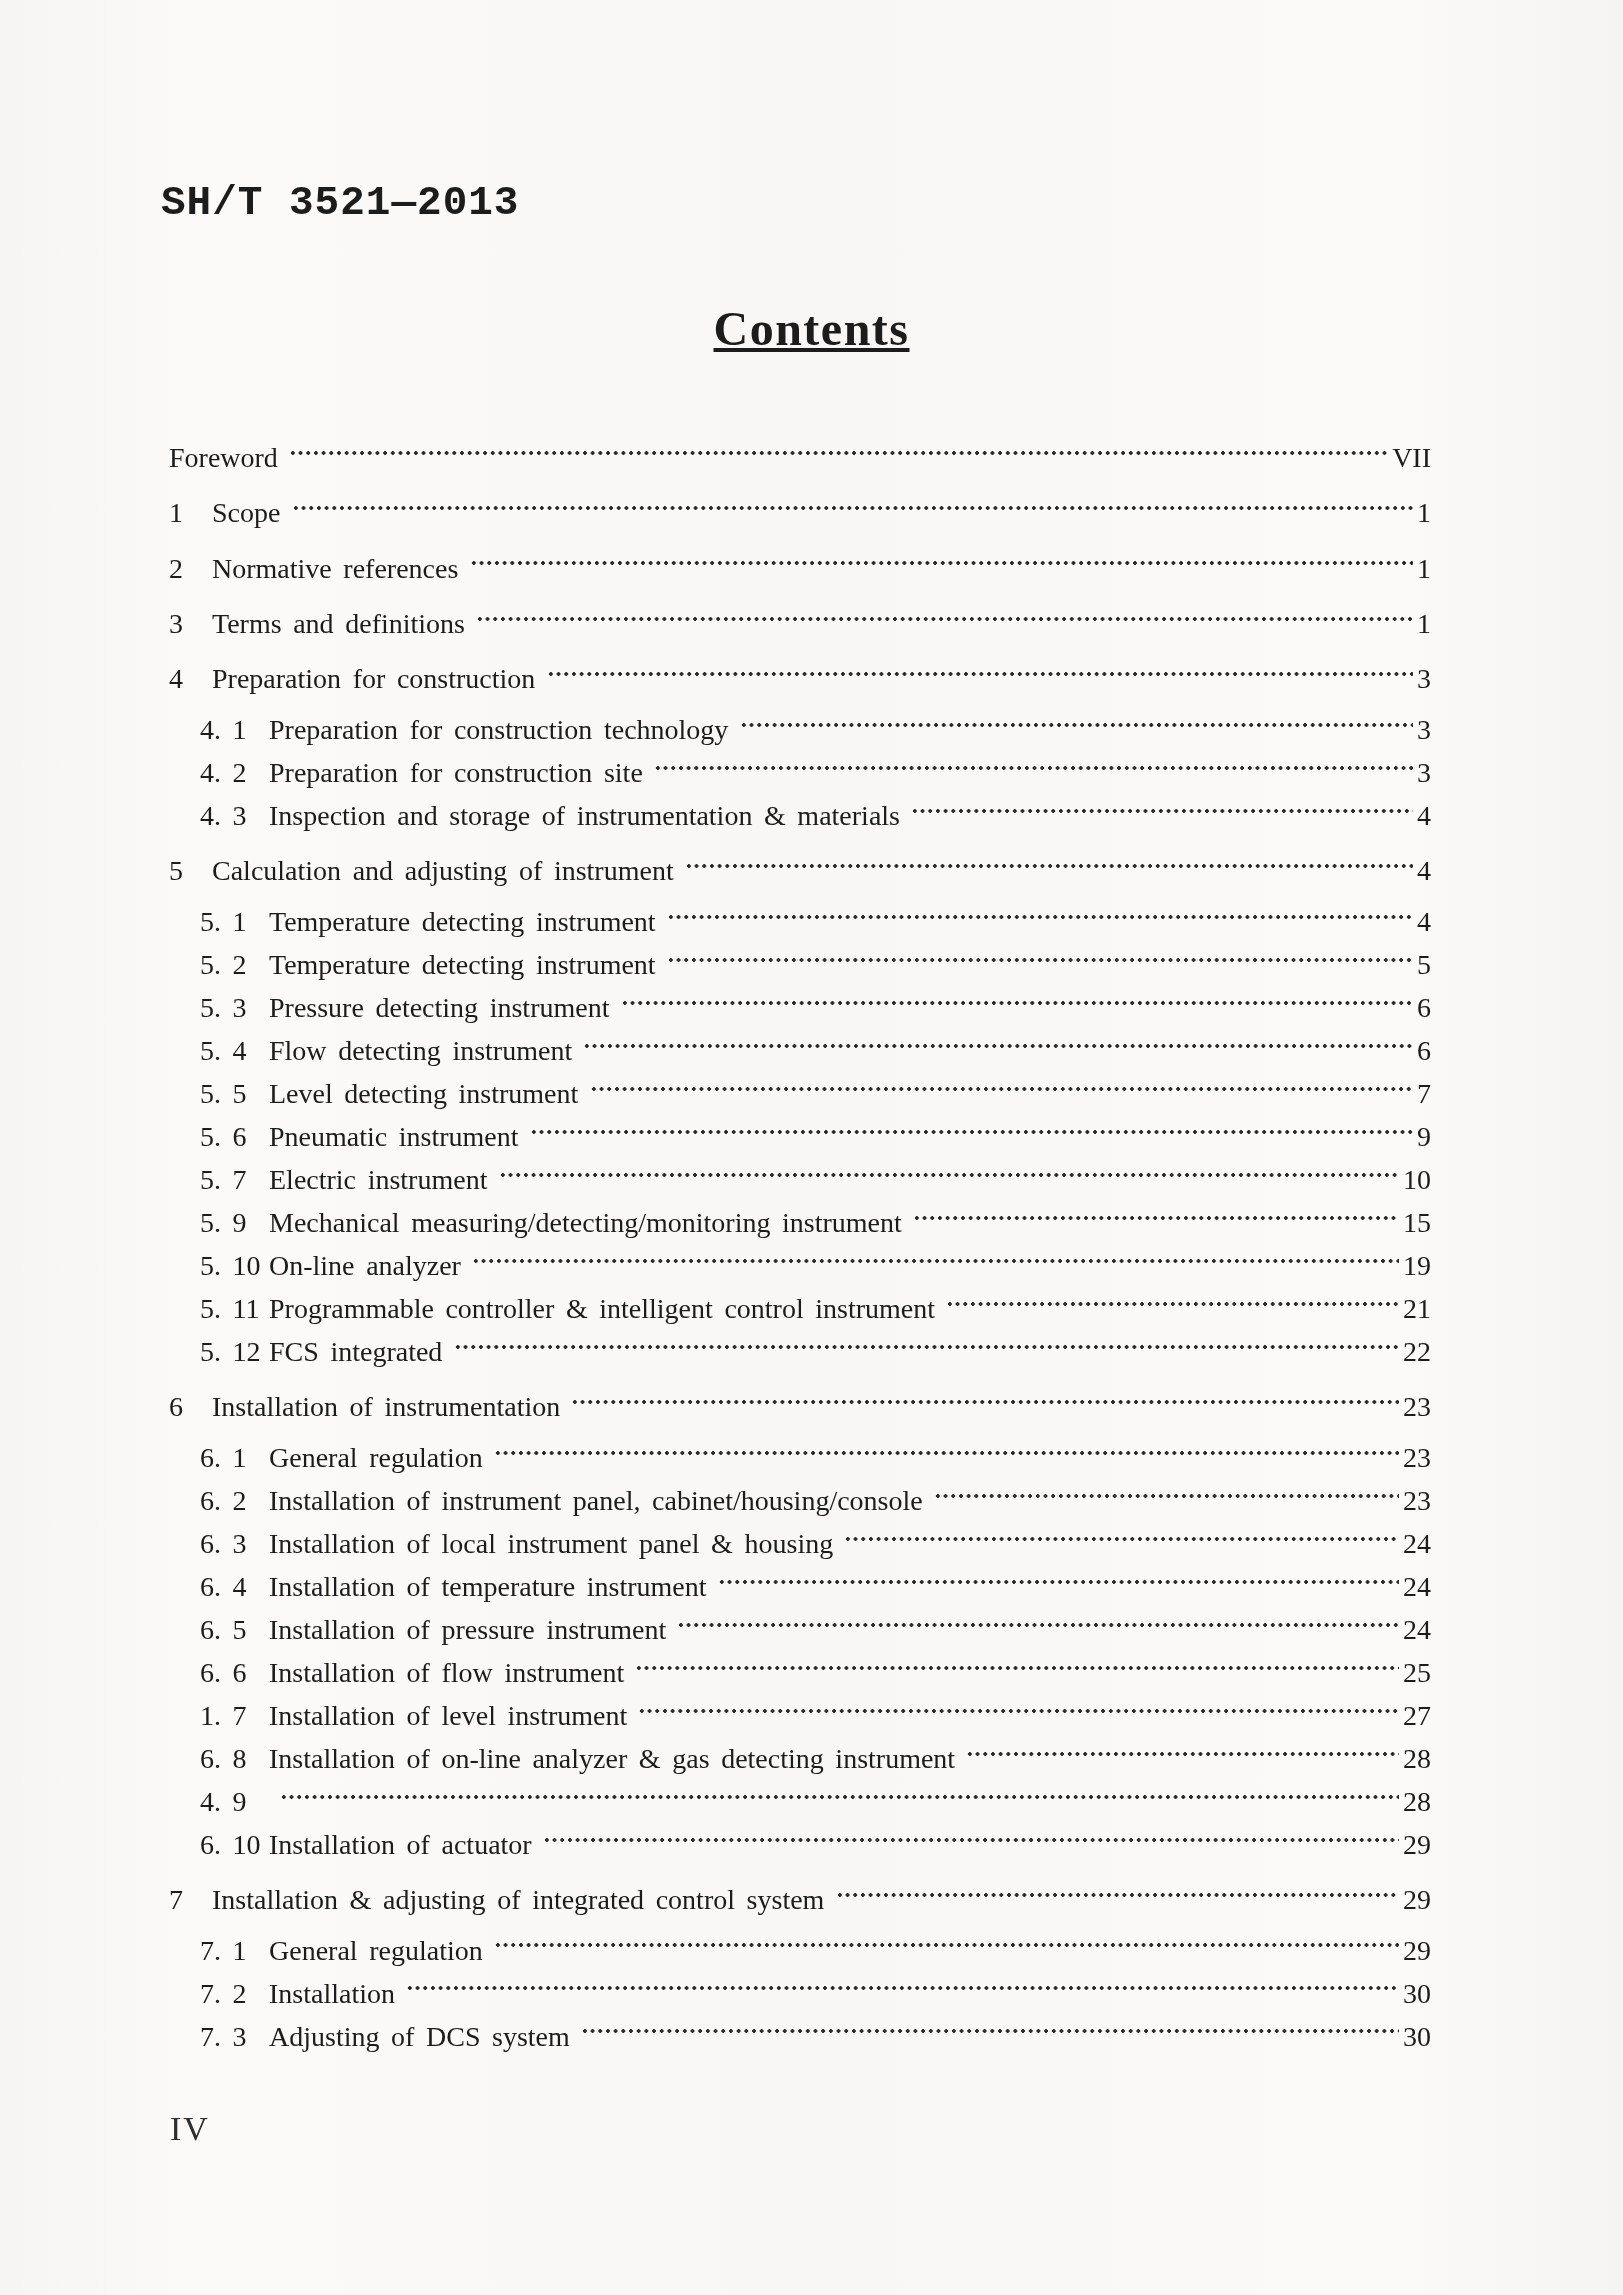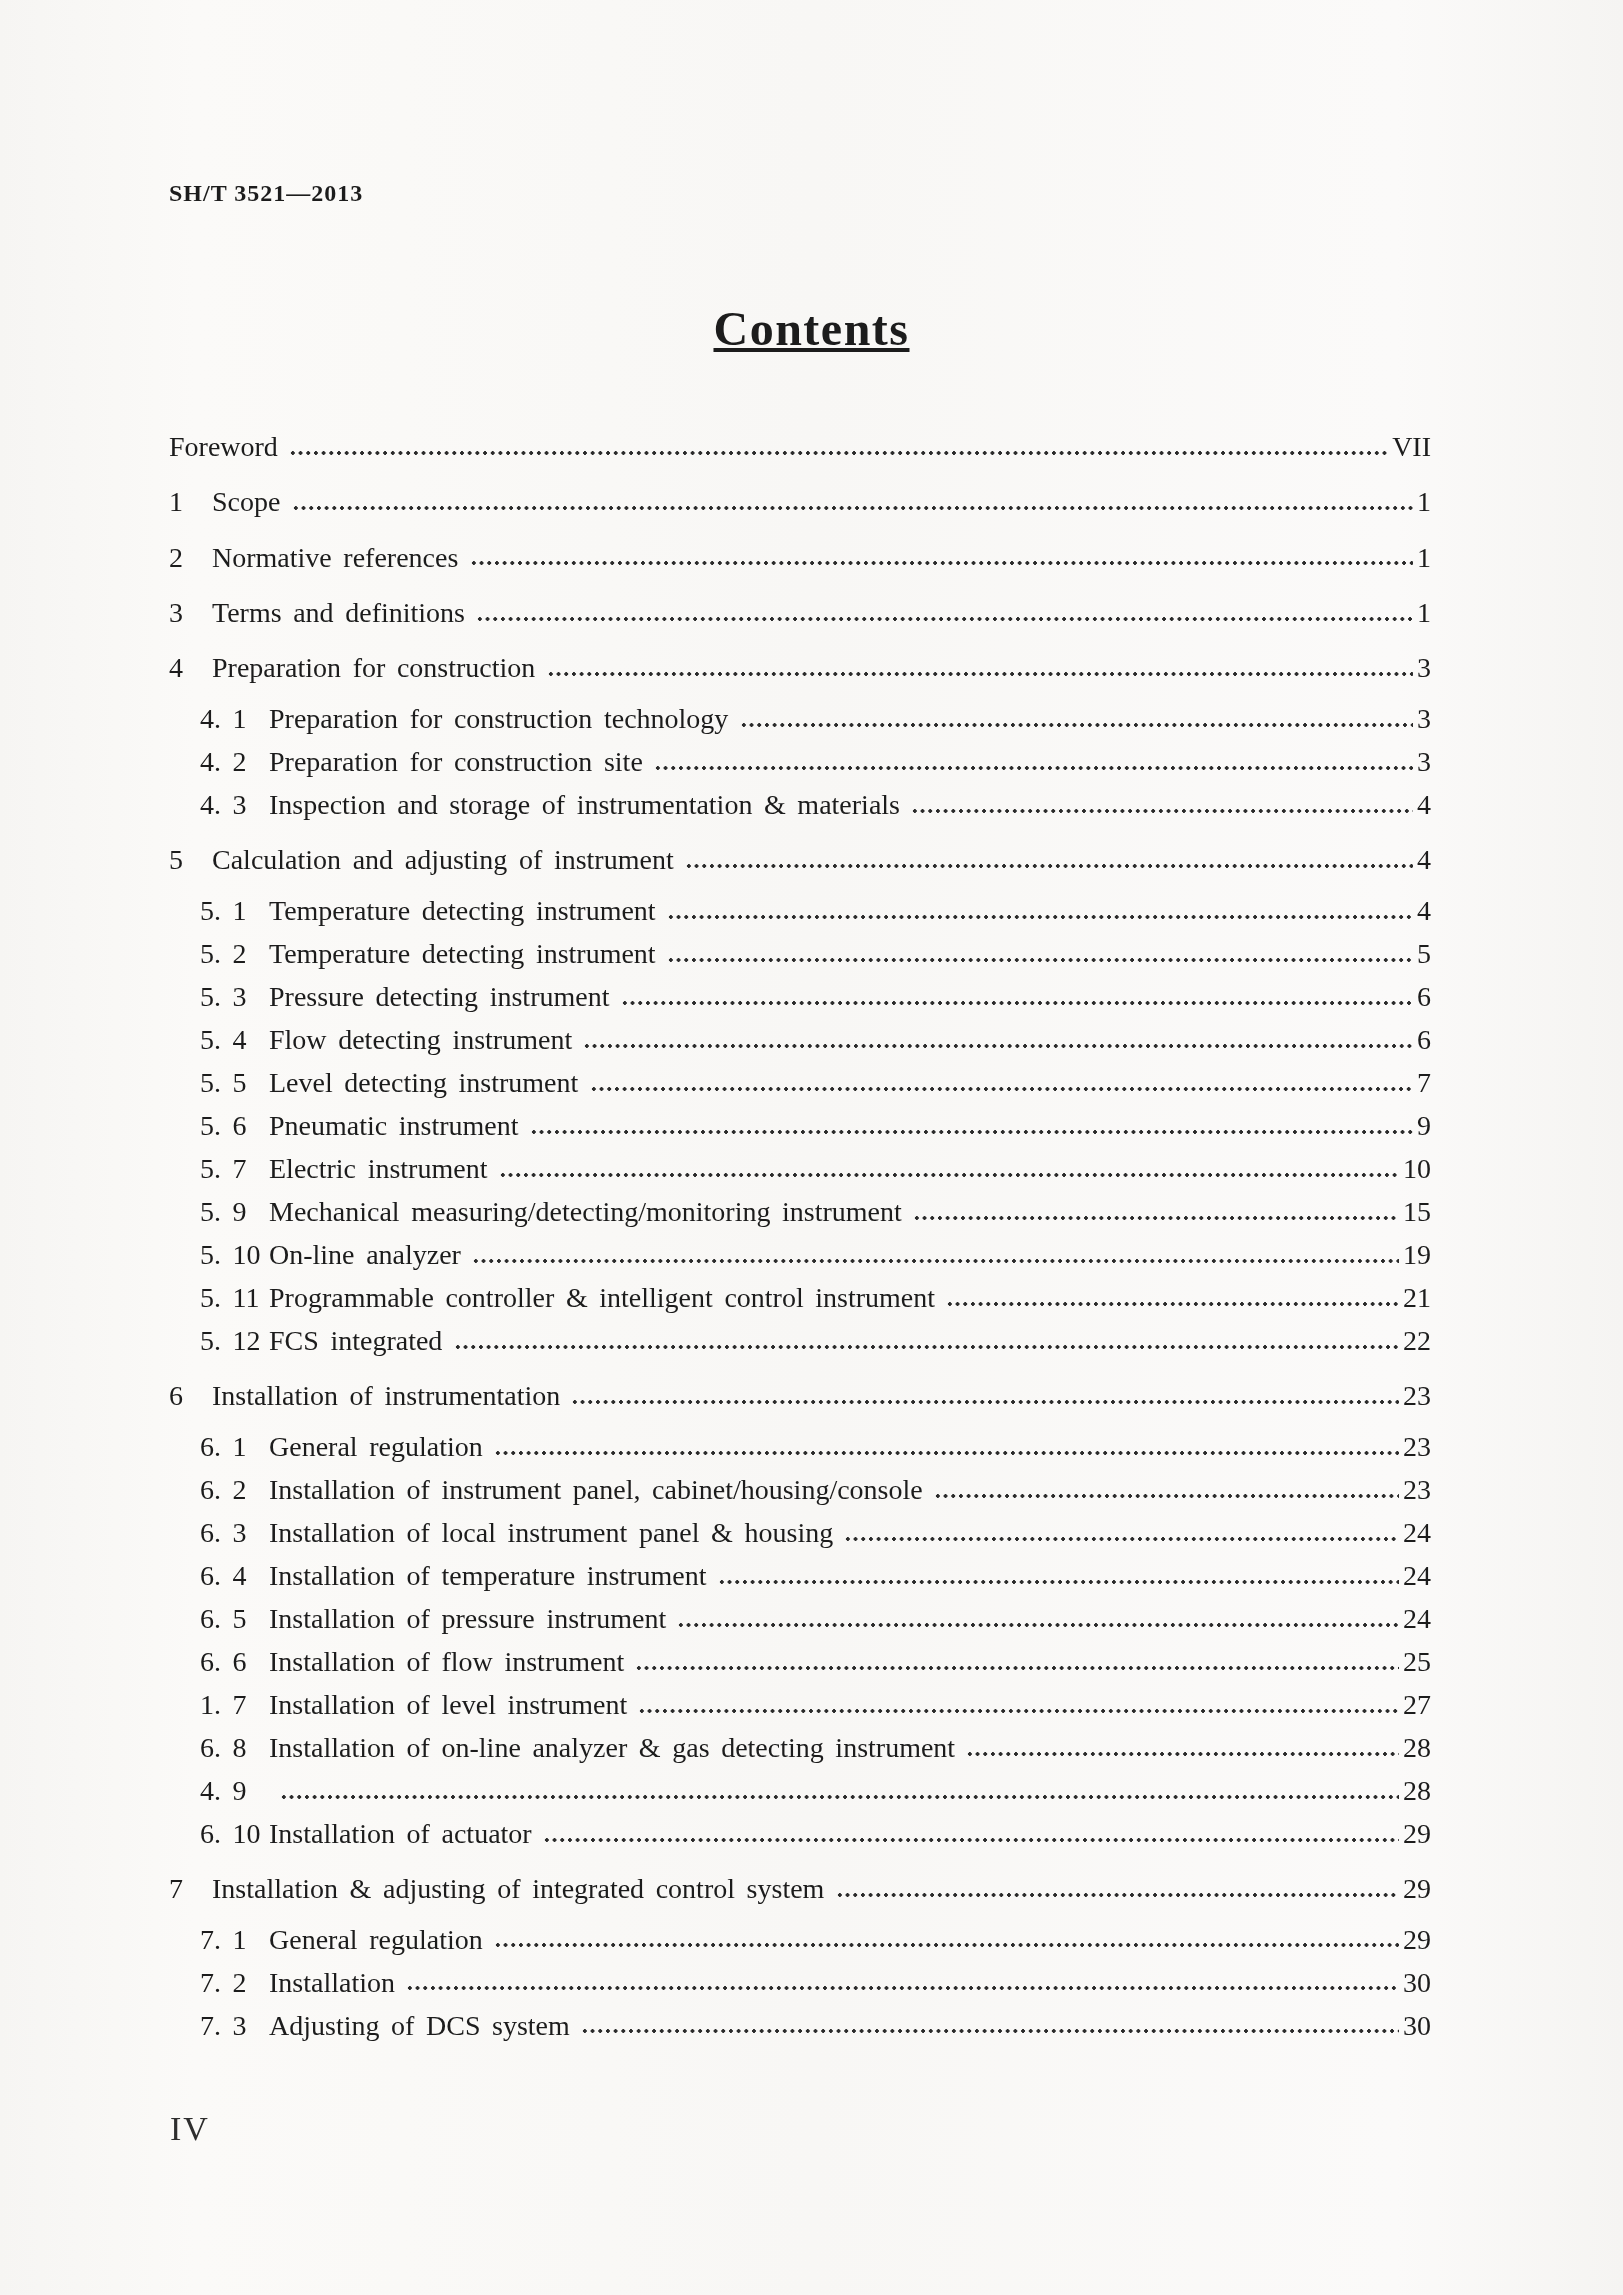--- a/index.html
+++ b/index.html
@@ -10,26 +10,27 @@
     width: 1623px;
     height: 2295px;
     position: relative;
     background: linear-gradient(90deg, #f6f5f3 0%, #fbfaf8 12%, #f8f7f5 50%, #fbfaf9 86%, #f5f4f2 100%);
     font-family: "Liberation Serif", "DejaVu Serif", serif;
     color: #1c1c1c;
     overflow: hidden;
   }
   .doc-header {
     position: absolute;
-    left: 169px;
+    left: 161px;
     top: 180px;
-    font-size: 24px;
+    font-size: 41px;
     font-weight: bold;
     letter-spacing: 1px;
     white-space: nowrap;
+    font-family: Liberation Mono, monospace;
   }
   .doc-title {
     position: absolute;
     top: 301px;
     left: 0;
     width: 100%;
     text-align: center;
     font-size: 48px;
     font-weight: bold;
     margin: 0;
@@ -37,21 +38,21 @@
     text-decoration: underline;
   }
   .toc {
     position: absolute;
     left: 169px;
     right: 192px;
     top: 431px;
   }
   .row {
     display: flex;
-    align-items: flex-start;
+    align-items: flex-end;
     height: 43px;
     font-size: 28px;
     word-spacing: 4.6px;
     white-space: nowrap;
   }
   .row.main { margin-top: 12.3px; margin-bottom: 7.7px; }
   .row.main:first-child { margin-top: 0; }
   .num { flex: none; }
   .row.main .num { width: 43px; }
   .row.sub { padding-left: 31px; }

